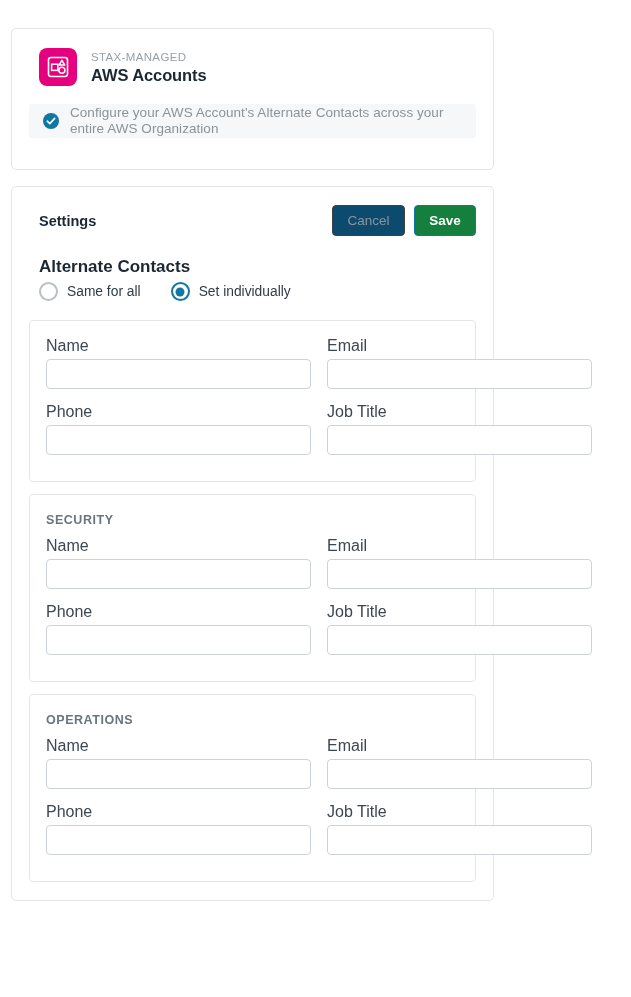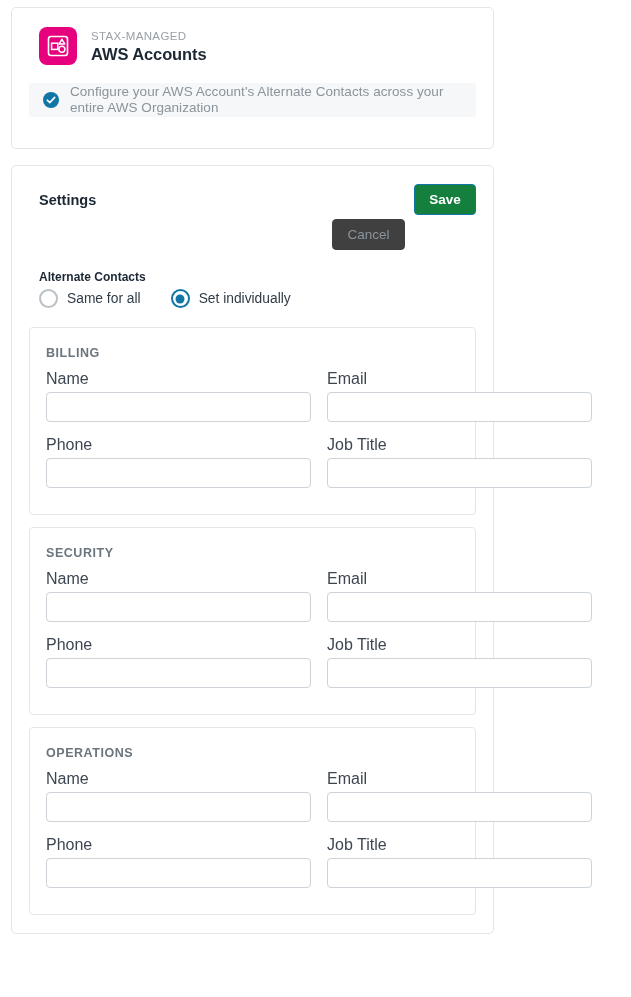--- a/index.html
+++ b/index.html
@@ -9,21 +9,21 @@
     height: 997px;
     background: #ffffff;
     font-family: "Liberation Sans", sans-serif;
     -webkit-font-smoothing: antialiased;
   }
 
   .page {
     width: 505px;
     min-height: 997px;
     background: #ffffff;
-    padding: 7px 11px 0 11px;
+    padding: 28px 11px 0 11px;
   }
 
   
   .card {
     background: #ffffff;
     border: 1px solid #e3e6e8;
     border-radius: 5px;
   }
 
   
@@ -116,37 +116,36 @@
     cursor: pointer;
     line-height: 1;
     display: inline-flex;
     align-items: center;
     justify-content: center;
   }
 
   .btn-cancel {
     width: 73px;
     height: 31px;
-    background: #404040;
+    background: #0c4a6e;
     border: 1px solid #404040;
     color: #8b949b;
-    margin-top: 35px;
   }
 
   .btn-save {
     width: 62px;
     height: 31px;
     background: #15803d;
     border: 1px solid #1176a3;
     color: #ffffff;
     font-weight: 700;
   }
 
   .section-label {
-    font-size: 12px;
+    font-size: 17px;
     font-weight: 700;
     color: #1b2733;
     padding-left: 10px;
     margin-top: 20px;
   }
 
   
   .radio-row {
     display: flex;
     align-items: center;
@@ -295,21 +294,20 @@
       </div>
       <div class="radio-opt checked">
         <span class="radio-mark"></span>
         <span class="radio-label">Set individually</span>
       </div>
     </div>
 
     <div class="groups">
 
       <div class="group">
-        <div class="group-title">BILLING</div>
         <div class="field-grid">
           <div class="field">
             <label class="field-label">Name</label>
             <input class="field-input" type="text" value="" style="">
           </div>
           <div class="field">
             <label class="field-label">Email</label>
             <input class="field-input" type="text" value="" style="">
           </div>
           <div class="field">

